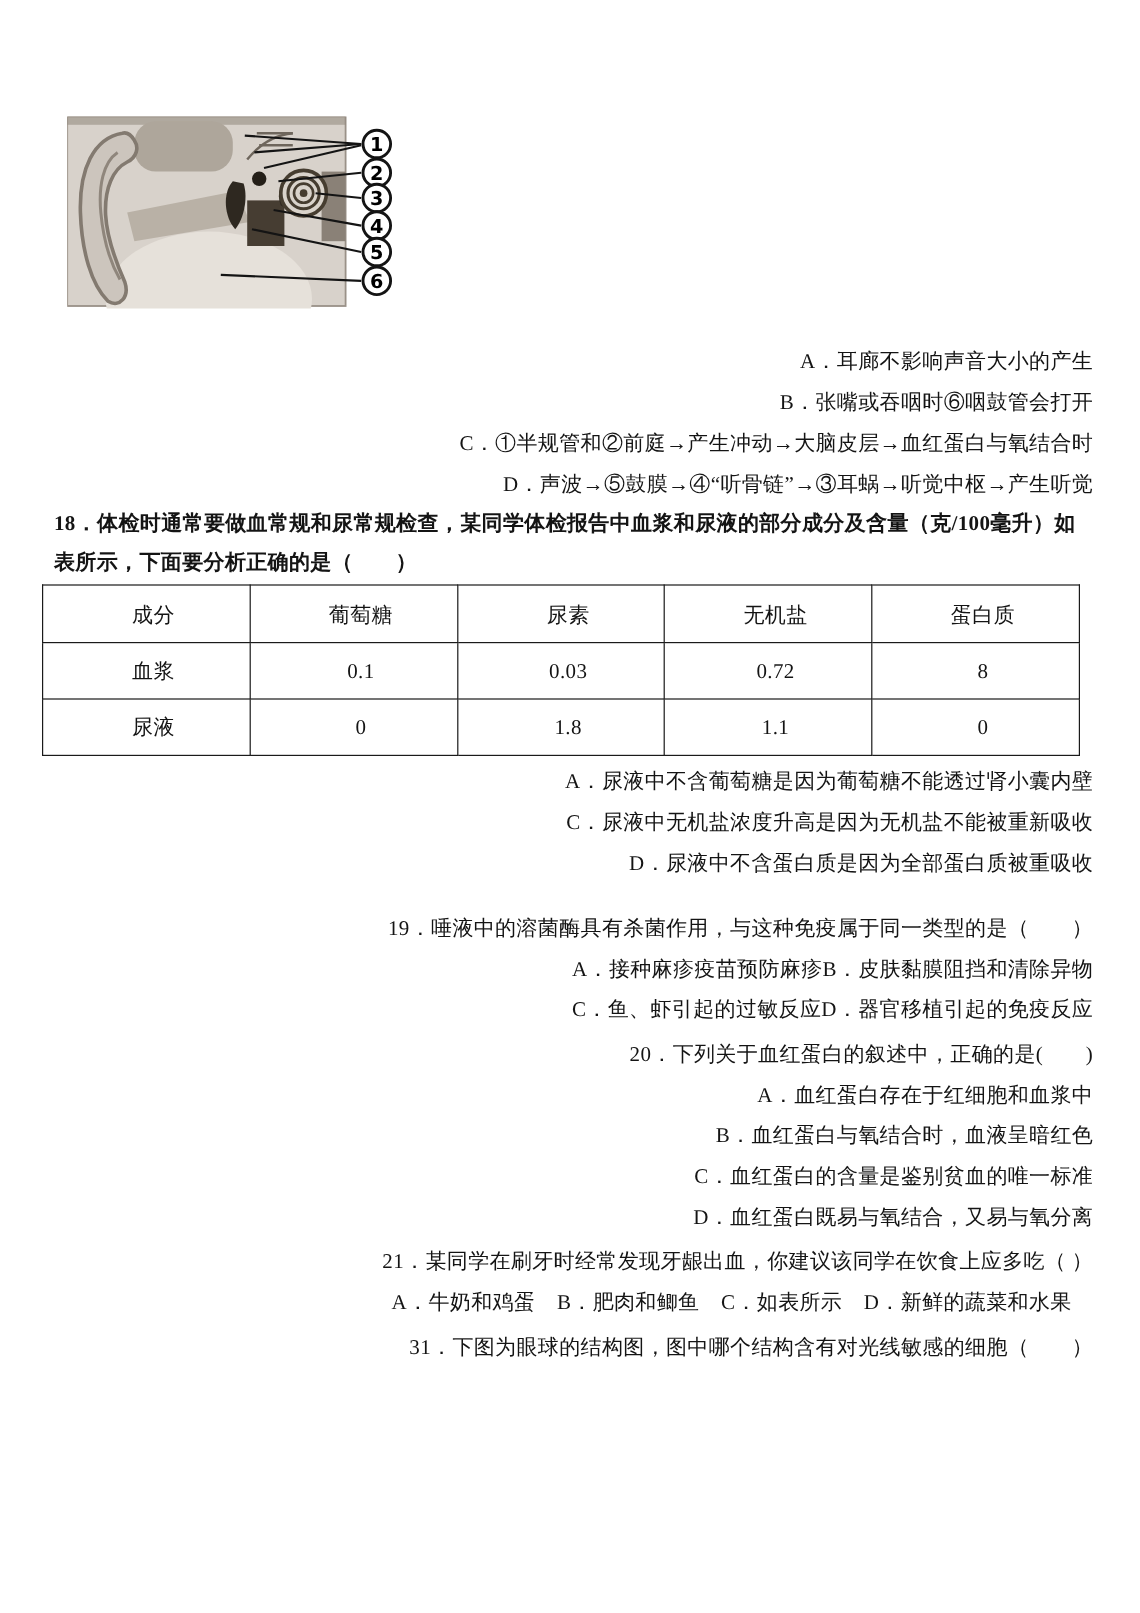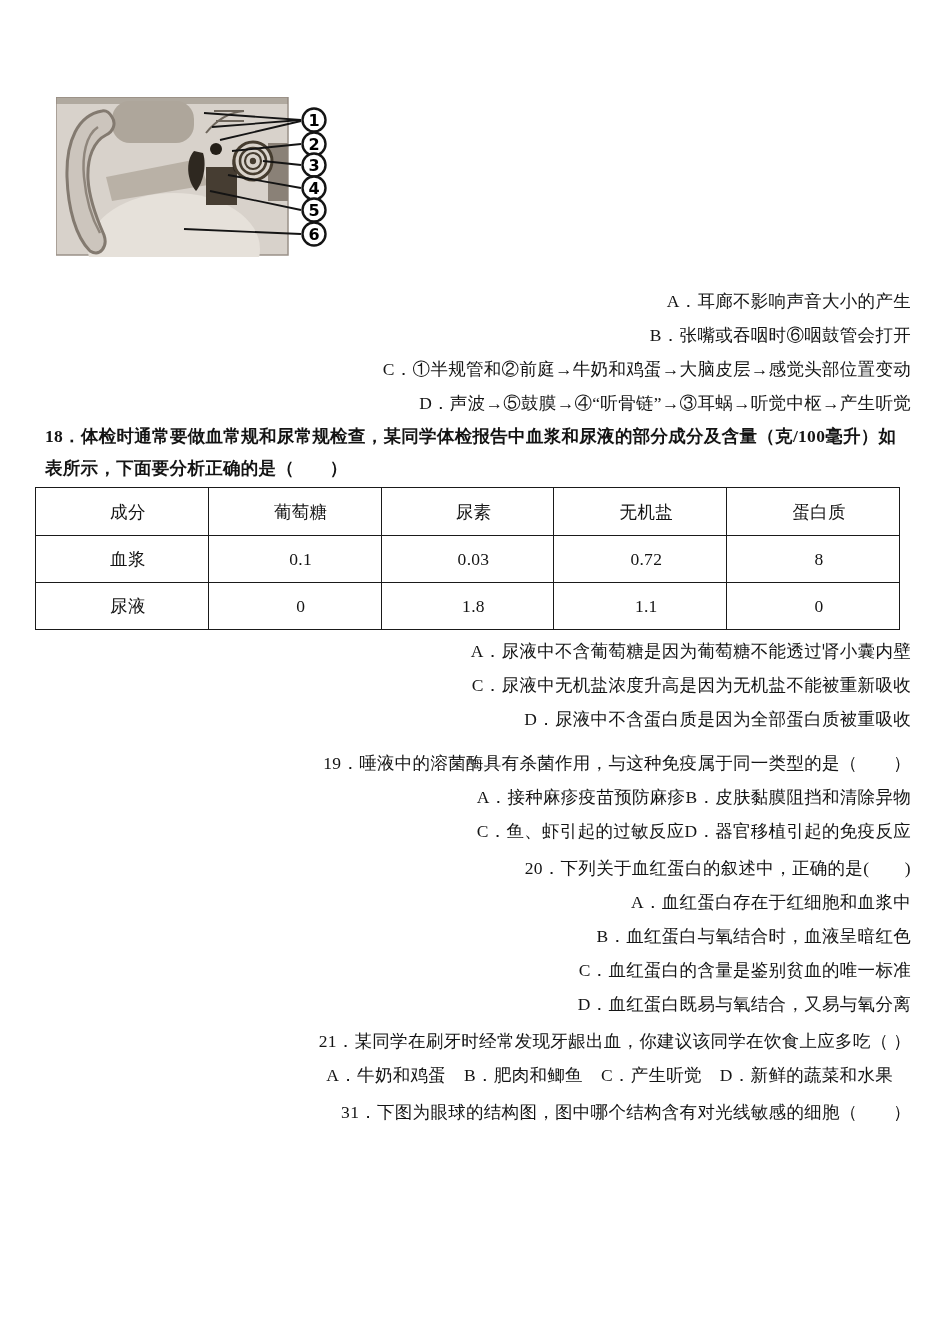--- a/index.html
+++ b/index.html
@@ -100,21 +100,21 @@
         <circle cx="258" cy="137" r="11.5" fill="#fff" stroke="#141414" stroke-width="2.4"></circle>
         <text x="258" y="143">6</text>
       </g>
     </svg>
   </div>
 
   <div class="content">
 
     <p class="ln">A．耳廊不影响声音大小的产生</p>
     <p class="ln">B．张嘴或吞咽时⑥咽鼓管会打开</p>
-    <p class="ln">C．①半规管和②前庭→牛奶和鸡蛋→大脑皮层→感觉头部位置变动</p>
+    <p class="ln">C．①半规管和②前庭→产生冲动→大脑皮层→血红蛋白与氧结合时</p>
     <p class="ln">D．声波→⑤鼓膜→④“听骨链”→③耳蜗→听觉中枢→产生听觉</p>
 
     <p class="stem2" style="margin-top:0;font-weight:bold;">18．体检时通常要做血常规和尿常规检查，某同学体检报告中血浆和尿液的部分成分及含量（克/100毫升）如表所示，下面要分析正确的是（　　）</p>
 
     <table class="qtable">
       <tbody>
           <tr>
         <th>成分</th>
         <th>葡萄糖</th>
         <th>尿素</th>
@@ -135,29 +135,29 @@
         <td>1.1</td>
         <td>0</td>
       </tr>
     </tbody>
       </table>
 
     <p class="ln">A．尿液中不含葡萄糖是因为葡萄糖不能透过肾小囊内壁</p>
     <p class="ln">C．尿液中无机盐浓度升高是因为无机盐不能被重新吸收</p>
     <p class="ln">D．尿液中不含蛋白质是因为全部蛋白质被重吸收</p>
 
-    <p class="ln" style="margin-top:10px;">19．唾液中的溶菌酶具有杀菌作用，与这种免疫属于同一类型的是（　　）</p>
+    <p class="ln" style="margin-top:20px;">19．唾液中的溶菌酶具有杀菌作用，与这种免疫属于同一类型的是（　　）</p>
     <p class="ln opt-pair"><span class="l">A．接种麻疹疫苗预防麻疹</span><span>B．皮肤黏膜阻挡和清除异物</span></p>
     <p class="ln opt-pair"><span class="l">C．鱼、虾引起的过敏反应</span><span>D．器官移植引起的免疫反应</span></p>
 
     <p class="ln" style="margin-top:3px;">20．下列关于血红蛋白的叙述中，正确的是(　　)</p>
     <p class="ln">A．血红蛋白存在于红细胞和血浆中</p>
     <p class="ln">B．血红蛋白与氧结合时，血液呈暗红色</p>
     <p class="ln">C．血红蛋白的含量是鉴别贫血的唯一标准</p>
     <p class="ln">D．血红蛋白既易与氧结合，又易与氧分离</p>
 
     <p class="ln" style="margin-top:3px;">21．某同学在刷牙时经常发现牙龈出血，你建议该同学在饮食上应多吃（ ）</p>
-    <p class="ln inline-opts"><span>A．牛奶和鸡蛋</span><span>B．肥肉和鲫鱼</span><span>C．产生听觉</span><span>D．新鲜的蔬菜和水果</span></p>
+    <p class="ln inline-opts"><span>A．牛奶和鸡蛋</span><span>B．肥肉和鲫鱼</span><span>C．如表所示</span><span>D．新鲜的蔬菜和水果</span></p>
 
     <p class="ln" style="margin-top:3px;">31．下图为眼球的结构图，图中哪个结构含有对光线敏感的细胞（　　）</p>
 
   </div>
 </div>
 
 </body></html>

